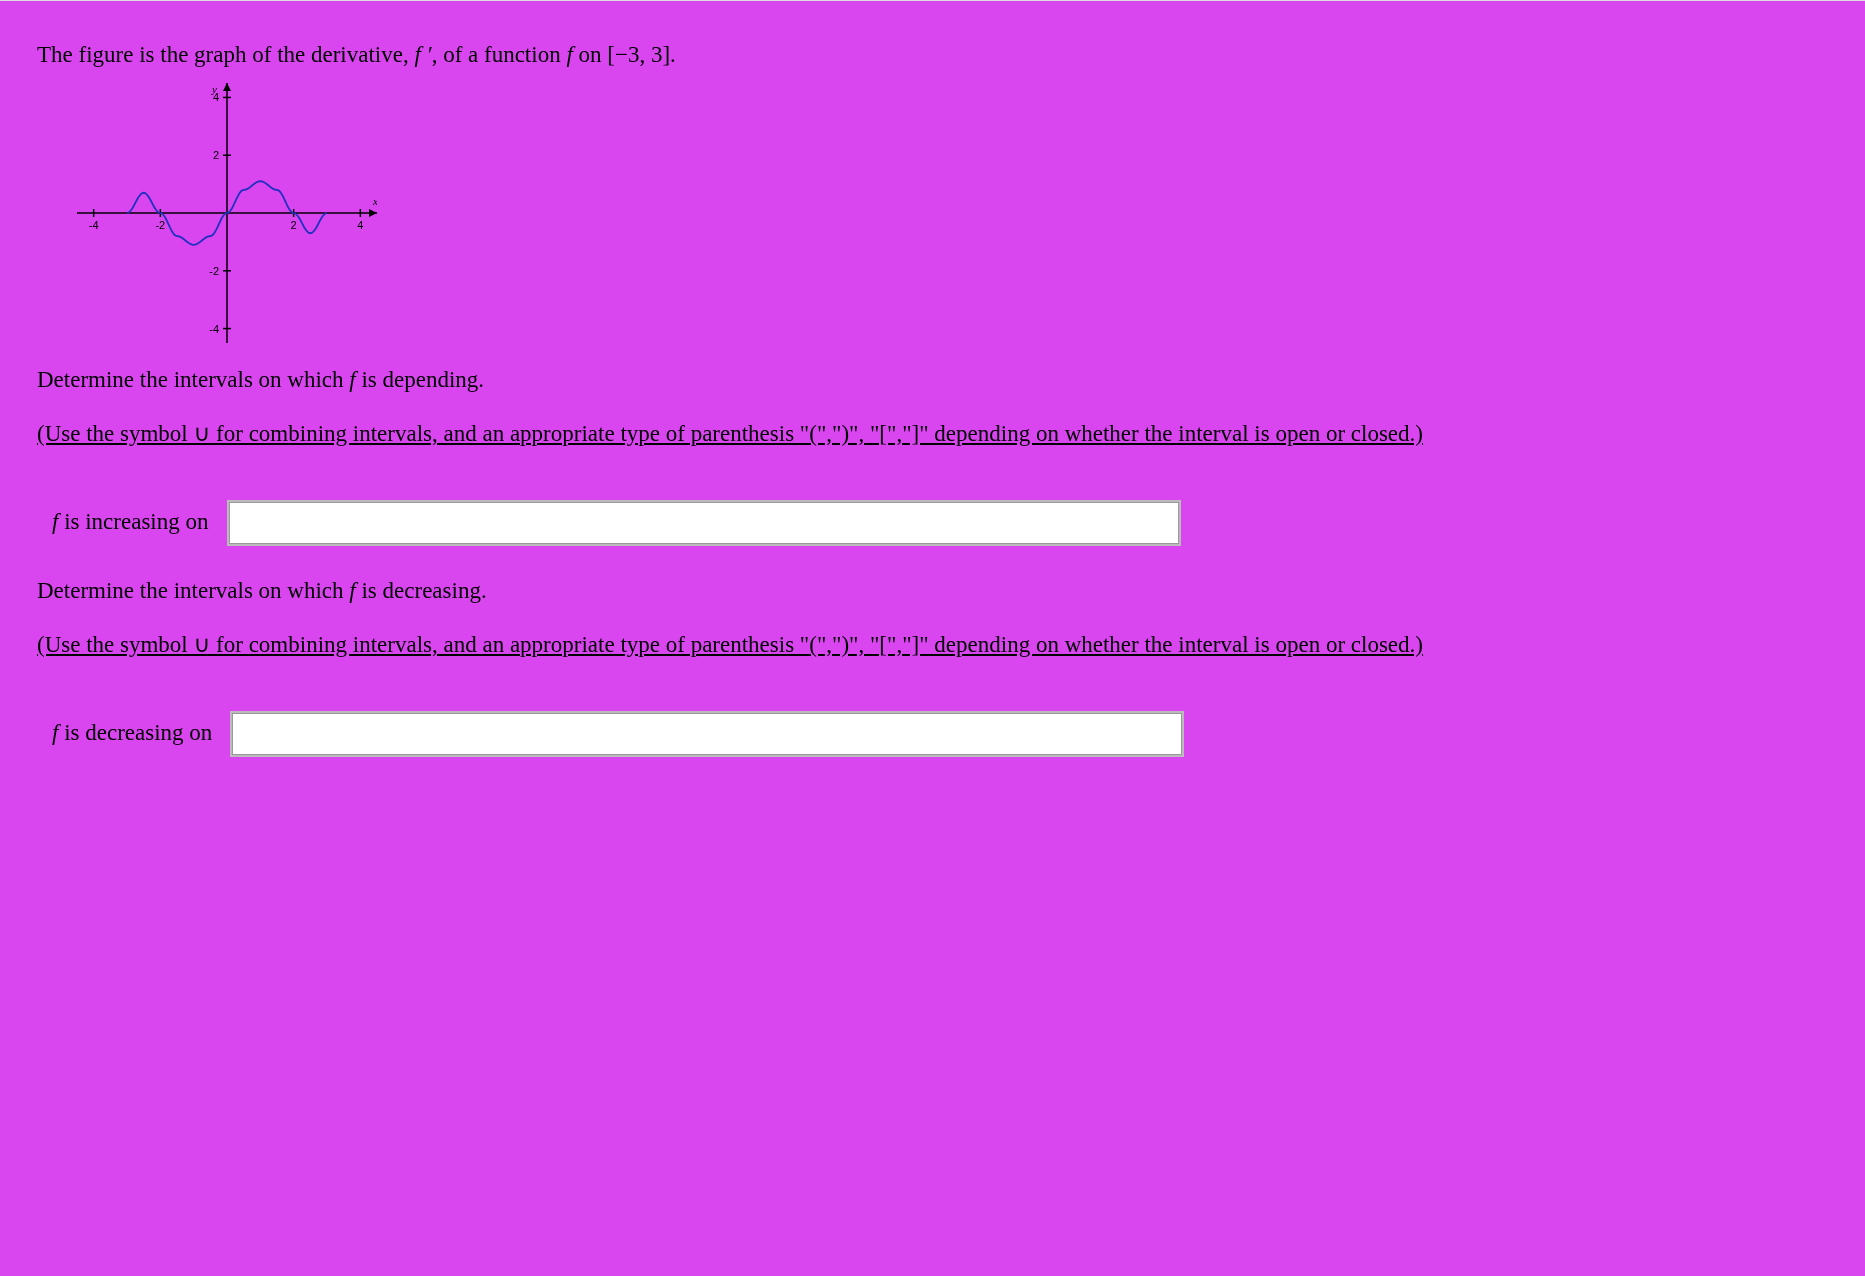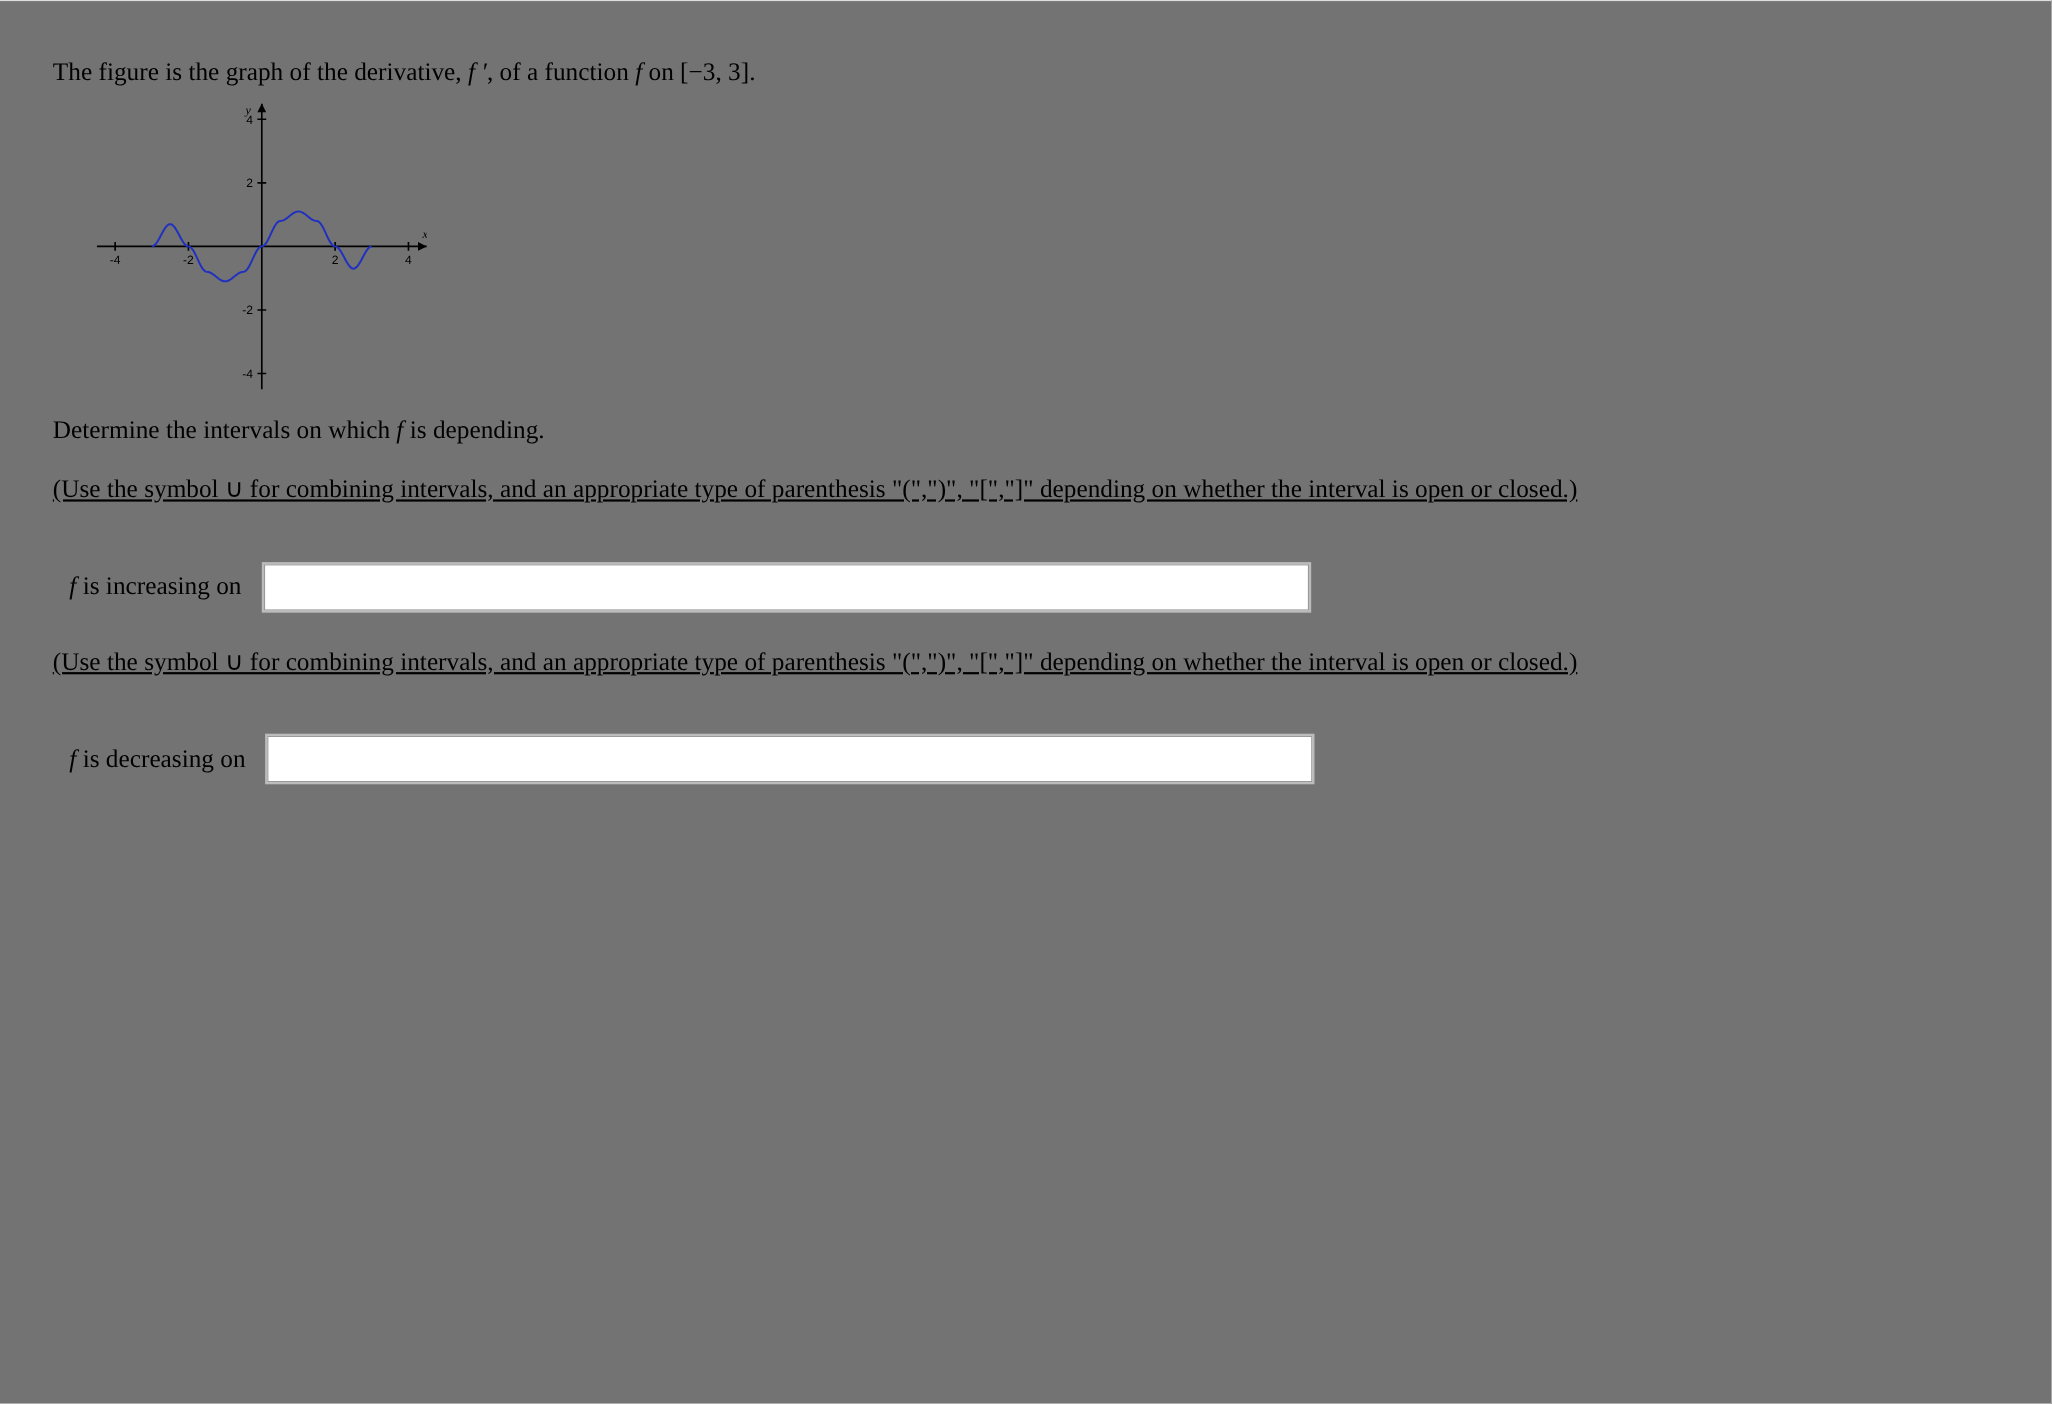--- a/index.html
+++ b/index.html
@@ -9,23 +9,23 @@
     }
     body {
       font-family: Georgia, 'Times New Roman', serif;
       font-size: 23px;
       line-height: 1.5;
       background: #fff;
       color: #000;
       padding: 0;
     }
     .page {
-      background: #737373;
+      background: #d946ef;
       border-top: 1px solid #ddd;
-      padding: 48px;
+      padding: 37px;
       min-height: 1276px;
     }
     .prompt-text {
       margin-bottom: 10px;
     }
     .italic {
       font-style: italic;
     }
     .graph-container {
       margin: 10px 0 20px 40px;
@@ -109,20 +109,23 @@
     <p class="instructions">(Use the symbol ∪ for combining intervals, and an appropriate type of parenthesis "(",")", "[","]" depending on whether the interval is open or closed.)</p>
     <div class="answer-row">
       <span class="answer-label">
         <span class="italic">f</span><span> is increasing on</span>
       </span>
       <input type="text" class="answer-input" value="" style="">
     </div>
   </div>
 
   <div class="question-block">
+    <p>
+      <span>Determine the intervals on which </span><span class="italic">f</span><span> is decreasing.</span>
+    </p>
     <p class="instructions">(Use the symbol ∪ for combining intervals, and an appropriate type of parenthesis "(",")", "[","]" depending on whether the interval is open or closed.)</p>
     <div class="answer-row">
       <span class="answer-label">
         <span class="italic">f</span><span> is decreasing on</span>
       </span>
       <input type="text" class="answer-input" value="" style="">
     </div>
   </div>
 
 </div>

